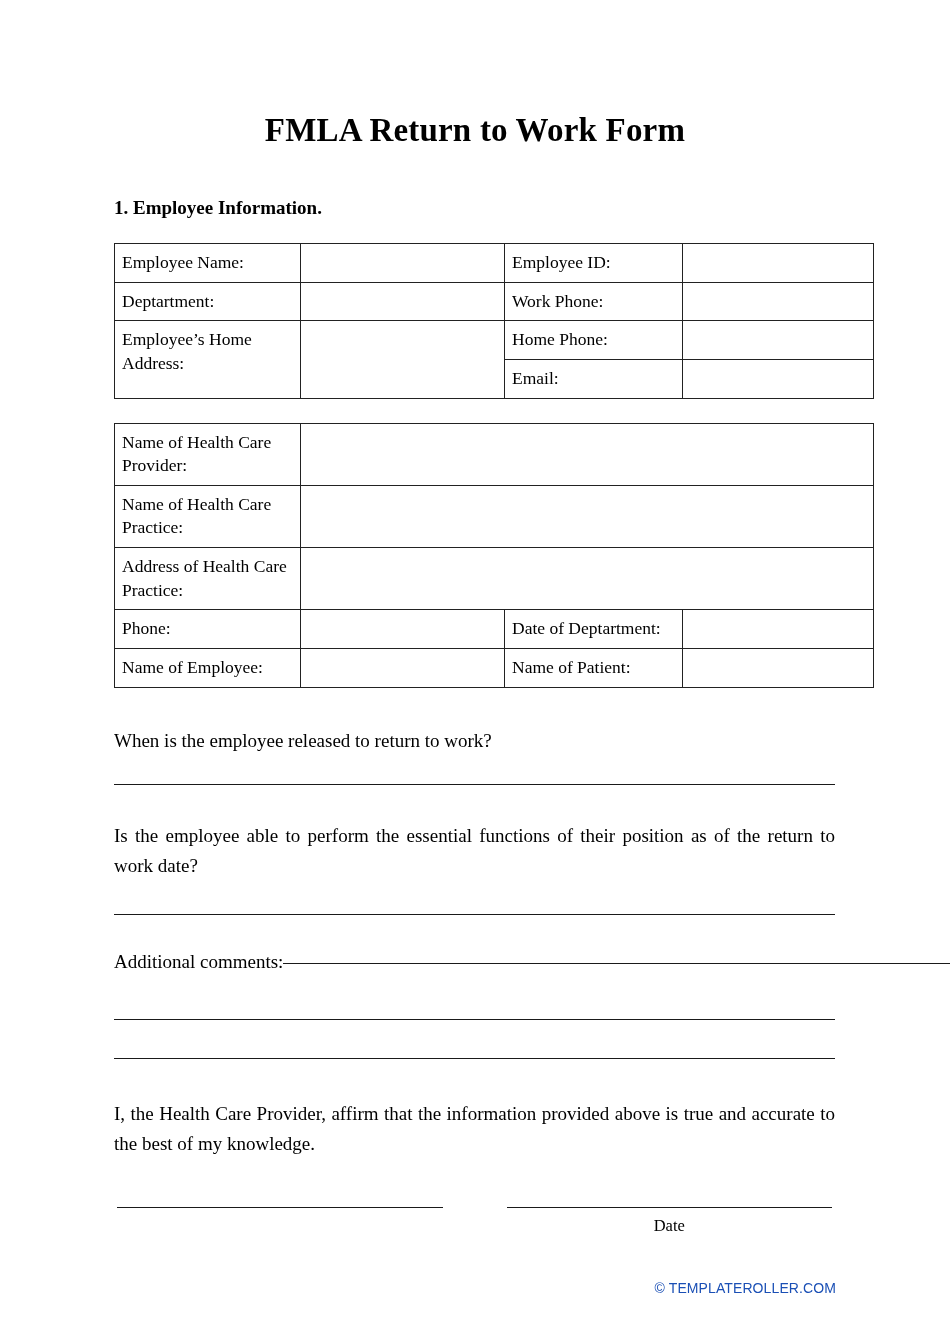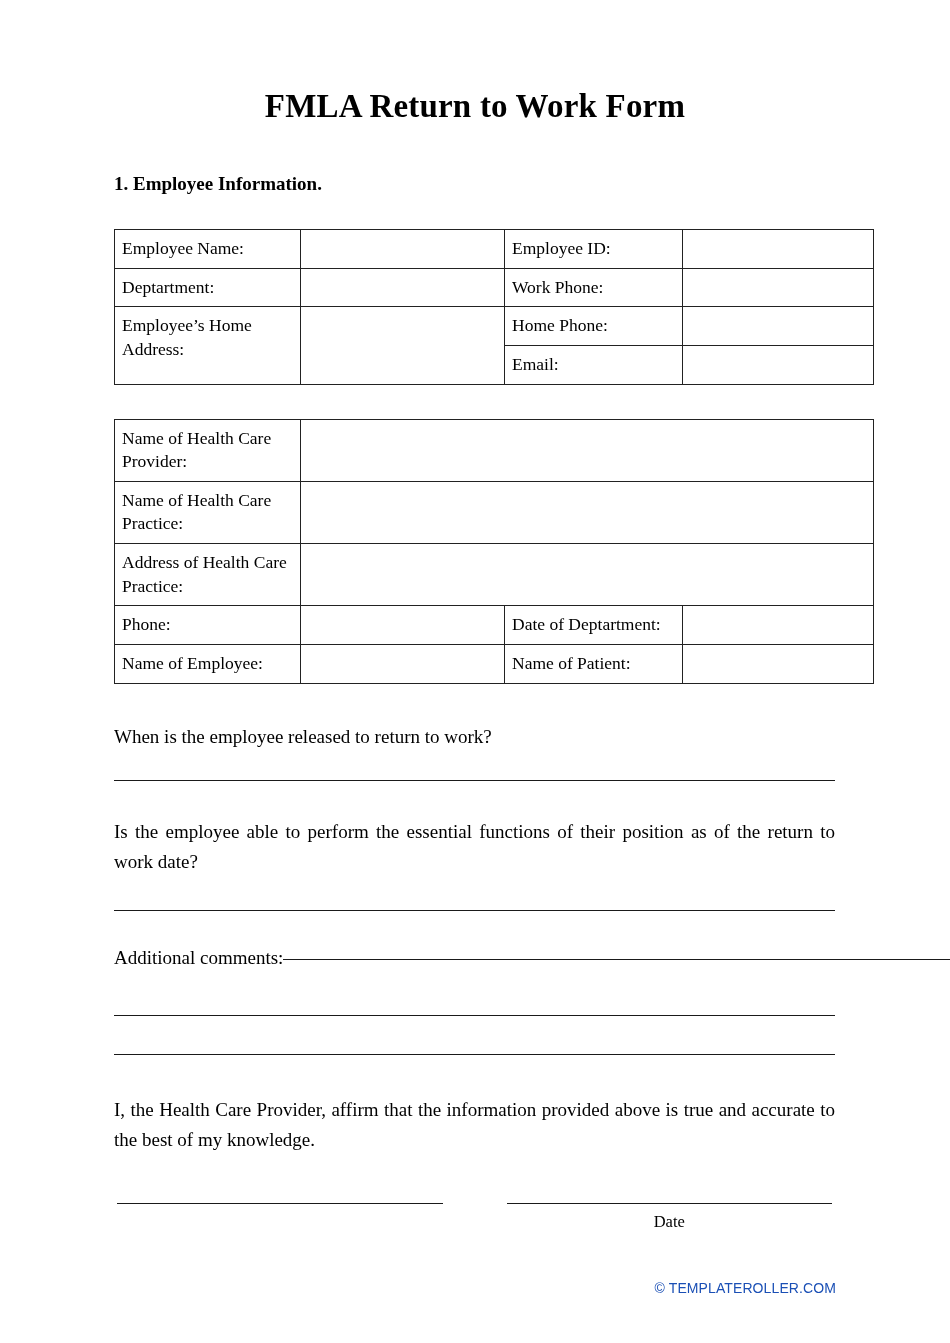--- a/index.html
+++ b/index.html
@@ -20,41 +20,41 @@
     width: 950px;
     height: 1343px;
     box-sizing: border-box;
     padding: 0;
   }
   .doc-title {
     text-align: center;
     font-size: 33px;
     font-weight: bold;
     margin: 0;
-    padding-top: 88px;
+    padding-top: 112px;
     letter-spacing: 0.2px;
   }
   .section-heading {
     font-size: 19px;
     font-weight: bold;
     margin: 0;
     padding-left: 114px;
     padding-right: 114px;
   }
   .section-heading.s1 {
     padding-top: 48px;
   }
   .section-heading.s2 {
     padding-top: 35px;
     line-height: 1.55;
   }
   table.form-table {
     border-collapse: collapse;
     margin-left: 114px;
-    margin-top: 34px;
+    margin-top: 24px;
     width: 721px;
     table-layout: fixed;
   }
   table.form-table td {
     border: 1px solid #222222;
     font-size: 17.5px;
     padding: 7px 6px 7px 7px;
     vertical-align: top;
     line-height: 1.35;
     height: 20px;

